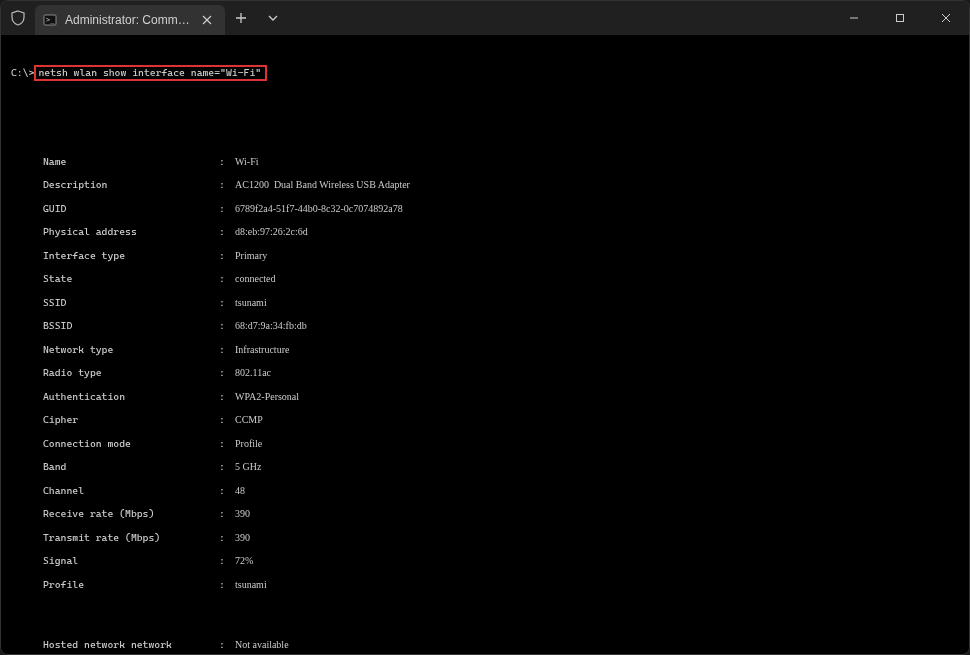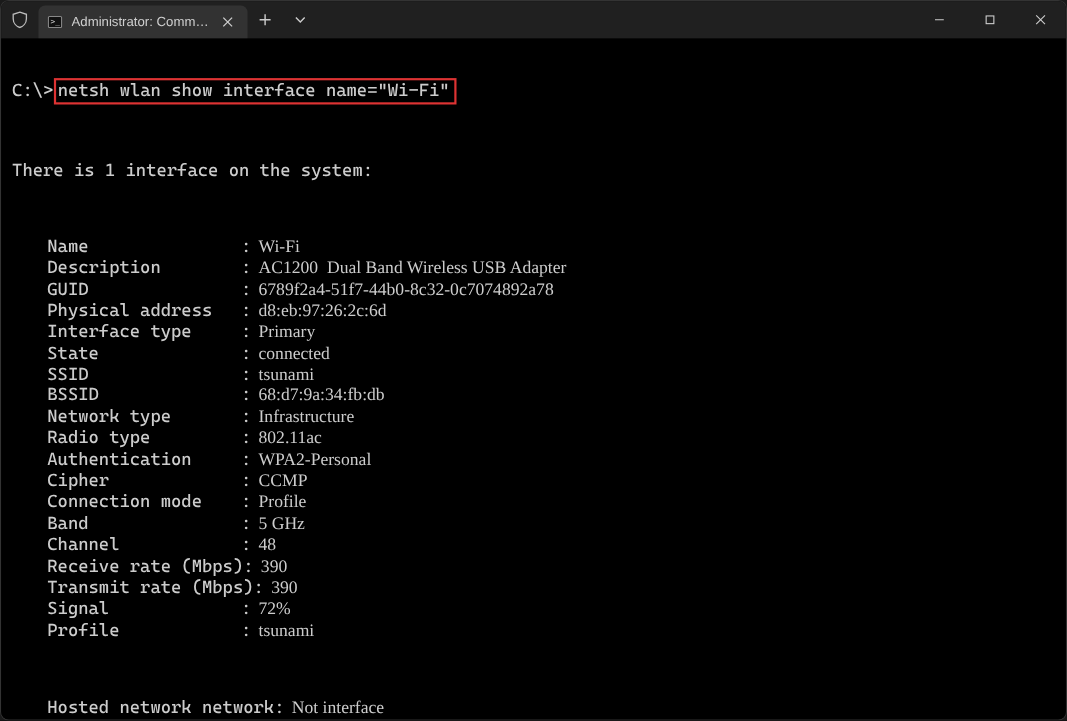--- a/index.html
+++ b/index.html
@@ -21,31 +21,31 @@
   }
   .tab-title { white-space: nowrap; overflow: hidden; text-overflow: ellipsis; flex: 1; font-size: 12px; }
   .tab-icon { width: 14px; height: 14px; display: flex; align-items: center; justify-content: center; }
   .tab-close { width: 16px; height: 16px; display: flex; align-items: center; justify-content: center; border-radius: 2px; }
   .addtab, .dropdown { width: 32px; display: flex; align-items: center; justify-content: center; color: #cfcfcf; }
   .spacer { flex: 1; }
   .win-controls { display: flex; }
   .win-btn { width: 46px; display: flex; align-items: center; justify-content: center; color: #cfcfcf; }
   .terminal {
     flex: 1; background: #000; color: #ccc; padding: 18px 10px 10px 10px;
-    font-family: Consolas, "Cascadia Mono", monospace; font-size: 16px;
+    font-family: Consolas, "Cascadia Mono", monospace; font-size: 10px;
     line-height: 1.15; white-space: pre; overflow: hidden;
   }
   .prompt-line { display: block; }
   .prompt { color: #ccc; }
   .highlight {
     border: 2px solid #d33; padding: 0 4px 1px 2px; display: inline-block;
     color: #ccc;
   }
   .kv-line { display: block; padding-left: 32px; }
-  .kv-key { display: inline-block; min-width: 176px; }
+  .kv-key { display: inline-block; min-width: 176px; margin-top: 12px; }
   .kv-sep { display: inline-block; width: 16px; }
   .kv-val { display: inline; font-family: Liberation Serif, serif; }
   .blank { display: block; height: 14px; }
   .cursor {
     display: inline-block; width: 1px; height: 15px; background: #ccc;
     vertical-align: -2px; margin-left: 0px;
   }
   svg { display: block; }
 </style>
 </head>
@@ -98,22 +98,21 @@
         <svg width="10" height="10" viewBox="0 0 10 10">
             <path d="M1 1 L9 9 M9 1 L1 9" stroke="#ccc" stroke-width="1"></path>
           </svg>
       </div>
     </div>
   </div>
 
   <div class="terminal">
 <span class="prompt-line"><span class="prompt">C:\&gt;</span><span class="highlight">netsh wlan show interface name="Wi-Fi"</span></span>
 <span class="blank"></span>
-<span class="prompt-line">There is 1 interface on the system:</span>
 <span class="blank"></span>
 <div id="kv-area"><span class="kv-line"><span class="kv-key">Name</span><span class="kv-sep">: </span><span class="kv-val">Wi-Fi</span></span><span class="kv-line"><span class="kv-key">Description</span><span class="kv-sep">: </span><span class="kv-val">AC1200  Dual Band Wireless USB Adapter</span></span><span class="kv-line"><span class="kv-key">GUID</span><span class="kv-sep">: </span><span class="kv-val">6789f2a4-51f7-44b0-8c32-0c7074892a78</span></span><span class="kv-line"><span class="kv-key">Physical address</span><span class="kv-sep">: </span><span class="kv-val">d8:eb:97:26:2c:6d</span></span><span class="kv-line"><span class="kv-key">Interface type</span><span class="kv-sep">: </span><span class="kv-val">Primary</span></span><span class="kv-line"><span class="kv-key">State</span><span class="kv-sep">: </span><span class="kv-val">connected</span></span><span class="kv-line"><span class="kv-key">SSID</span><span class="kv-sep">: </span><span class="kv-val">tsunami</span></span><span class="kv-line"><span class="kv-key">BSSID</span><span class="kv-sep">: </span><span class="kv-val">68:d7:9a:34:fb:db</span></span><span class="kv-line"><span class="kv-key">Network type</span><span class="kv-sep">: </span><span class="kv-val">Infrastructure</span></span><span class="kv-line"><span class="kv-key">Radio type</span><span class="kv-sep">: </span><span class="kv-val">802.11ac</span></span><span class="kv-line"><span class="kv-key">Authentication</span><span class="kv-sep">: </span><span class="kv-val">WPA2-Personal</span></span><span class="kv-line"><span class="kv-key">Cipher</span><span class="kv-sep">: </span><span class="kv-val">CCMP</span></span><span class="kv-line"><span class="kv-key">Connection mode</span><span class="kv-sep">: </span><span class="kv-val">Profile</span></span><span class="kv-line"><span class="kv-key">Band</span><span class="kv-sep">: </span><span class="kv-val">5 GHz</span></span><span class="kv-line"><span class="kv-key">Channel</span><span class="kv-sep">: </span><span class="kv-val">48</span></span><span class="kv-line"><span class="kv-key">Receive rate (Mbps)</span><span class="kv-sep">: </span><span class="kv-val">390</span></span><span class="kv-line"><span class="kv-key">Transmit rate (Mbps)</span><span class="kv-sep">: </span><span class="kv-val">390</span></span><span class="kv-line"><span class="kv-key">Signal</span><span class="kv-sep">: </span><span class="kv-val">72%</span></span><span class="kv-line"><span class="kv-key">Profile</span><span class="kv-sep">: </span><span class="kv-val">tsunami</span></span></div>
 <span class="blank"></span>
-<span class="kv-line"><span class="kv-key">Hosted network network</span><span class="kv-sep">: </span><span class="kv-val">Not interface</span></span>
+<span class="kv-line"><span class="kv-key">Hosted network network</span><span class="kv-sep">: </span><span class="kv-val">Not available</span></span>
 <span class="blank"></span>
 <span class="blank"></span>
 <span class="prompt-line"><span class="prompt">C:\&gt;</span><span class="cursor"></span></span>
   </div>
 </div>
 
 </body></html>

